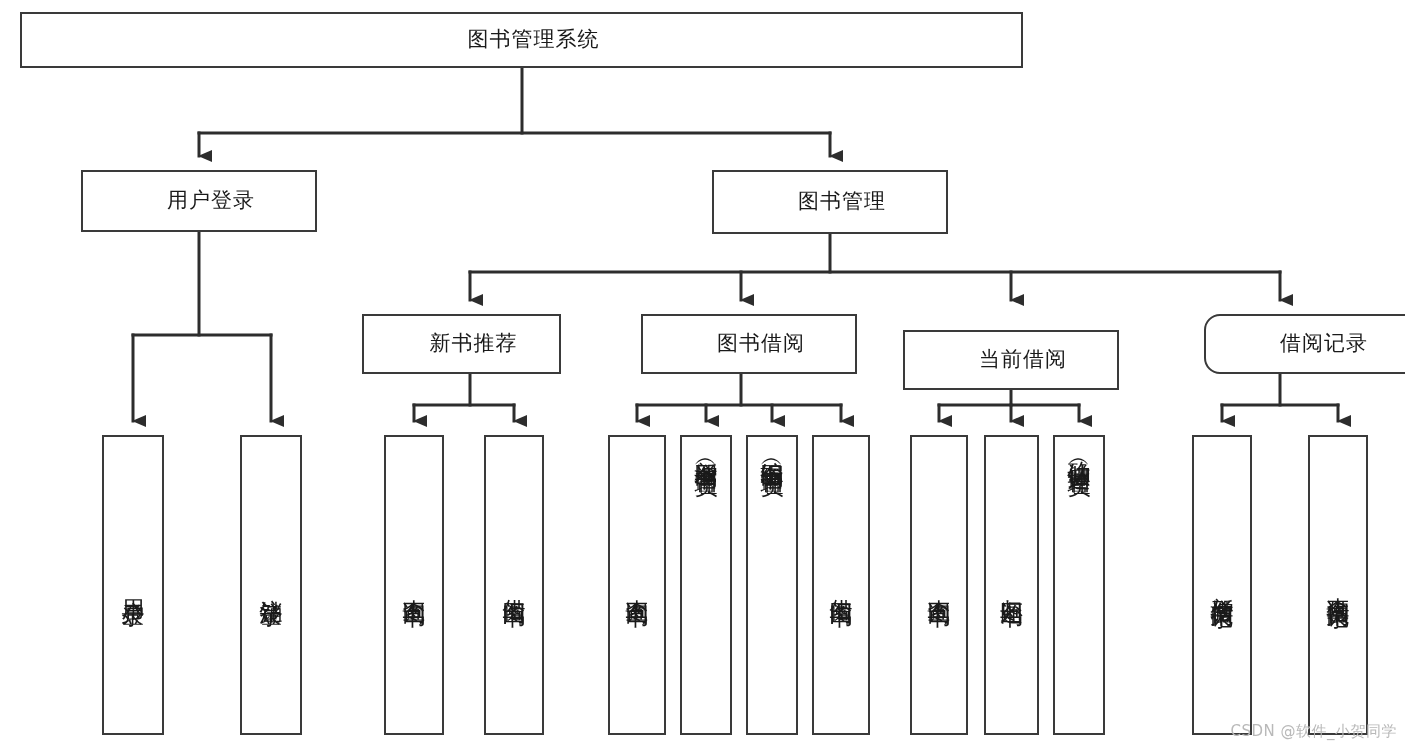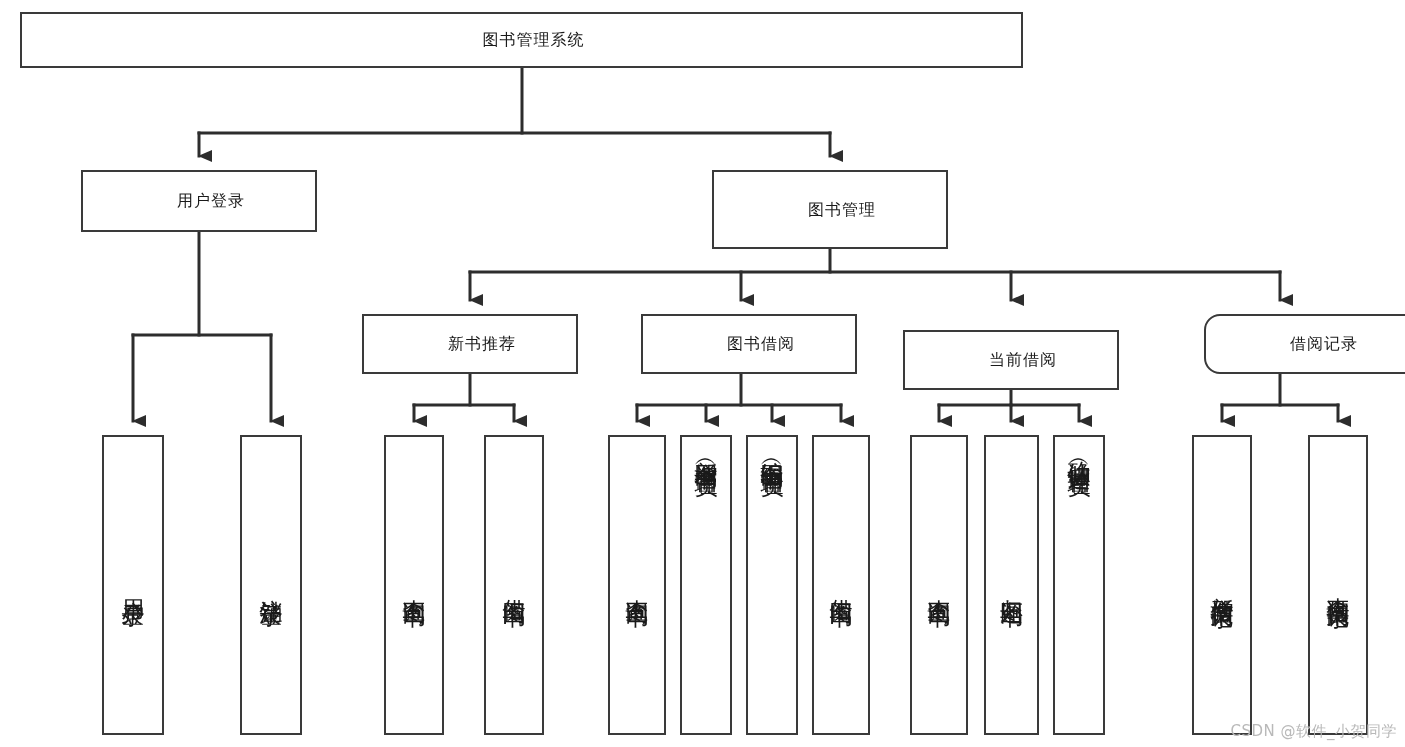--- a/index.html
+++ b/index.html
@@ -29,21 +29,21 @@
     position: absolute;
     box-sizing: border-box;
     background: #ffffff;
     border: 2px solid #3a3a3a;
     display: flex;
     align-items: center;
     justify-content: center;
     color: #1a1a1a;
   }
   .node-h {
-    font-size: 16px;
+    font-size: 21px;
     letter-spacing: 1px;
     line-height: 1.1;
     white-space: nowrap;
     padding-left: 24px;
   }
   .node-v {
     align-items: flex-start;
     justify-content: center;
     padding-top: 6px;
   }
@@ -125,25 +125,25 @@
     </g>
   </svg>
 
   <div class="node node-h" style="left:20px; top:12px; width:1003px; height:56px;">
     <span>图书管理系统</span>
   </div>
 
   <div class="node node-h" style="left:81px; top:170px; width:236px; height:62px;">
     <span>用户登录</span>
   </div>
-  <div class="node node-h" style="left:712px; top:170px; width:236px; height:79px;">
+  <div class="node node-h" style="left:712px; top:170px; width:236px; height:64px;">
     <span>图书管理</span>
   </div>
 
-  <div class="node node-h" style="left:362px; top:314px; width:216px; height:60px;">
+  <div class="node node-h" style="left:362px; top:314px; width:199px; height:60px;">
     <span>新书推荐</span>
   </div>
   <div class="node node-h" style="left:641px; top:314px; width:216px; height:60px;">
     <span>图书借阅</span>
   </div>
   <div class="node node-h" style="left:903px; top:314px; width:216px; height:60px;margin-top:16px;">
     <span>当前借阅</span>
   </div>
   <div class="node node-h" style="left:1204px; top:314px; width:216px; height:60px;border-radius:16px;">
     <span>借阅记录</span>

